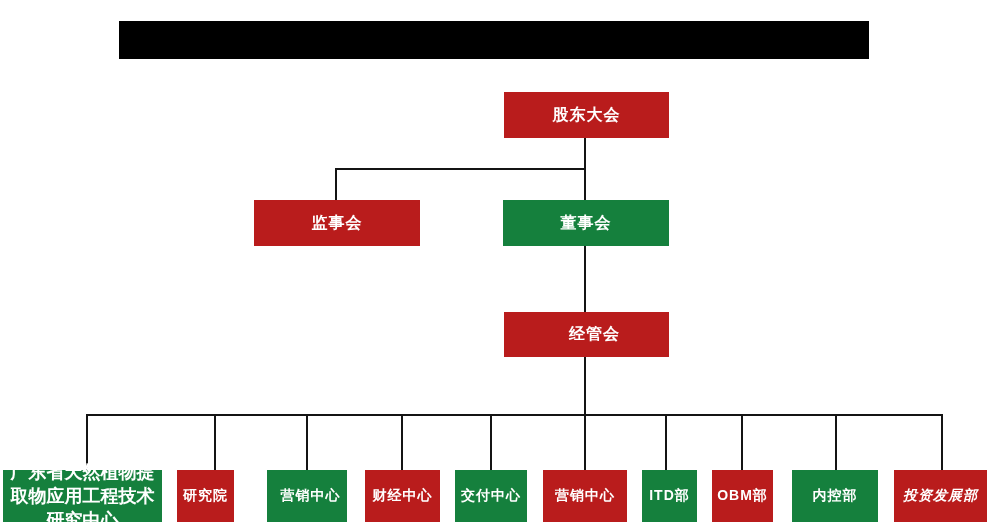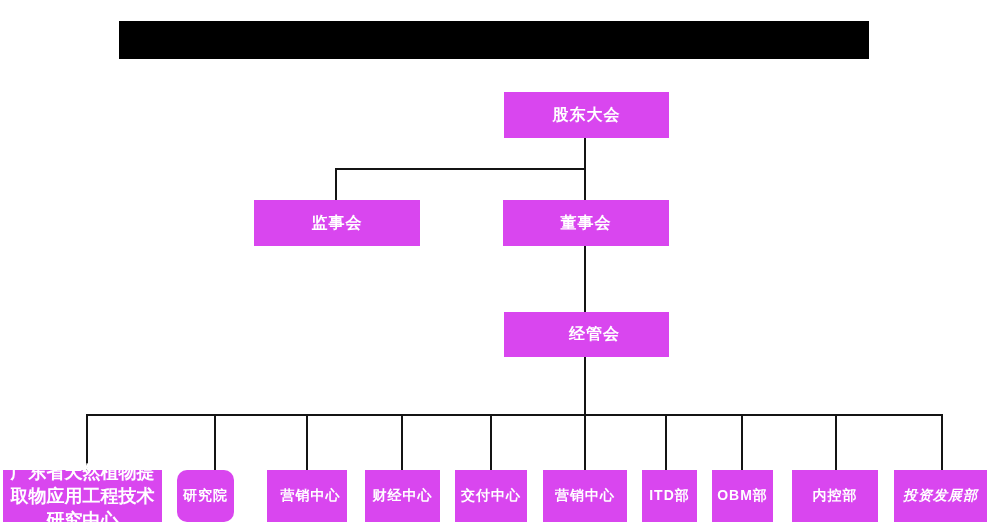--- a/index.html
+++ b/index.html
@@ -20,22 +20,22 @@
 
   .node {
     position: absolute;
     display: flex; align-items: center; justify-content: center;
     color: #ffffff;
     font-weight: bold;
     text-align: center;
     box-sizing: border-box;
     letter-spacing: 1px;
   }
-  .dark  { background: #d946ef; }
-  .light { background: #d946ef; }
+  .dark  { background: #b91c1c; }
+  .light { background: #15803d; }
 
   .lv1 { font-size: 16px; }
   .dept { top: 470px; height: 52px; font-size: 14px; }
   .dept-long { font-size: 18px; line-height: 1.35; padding: 0 5px; letter-spacing: 0; }
 
   .line { position: absolute; background: #141414; }
   .vline { width: 2px; }
   .hline { height: 2px; }
 </style>
 </head>
@@ -73,21 +73,21 @@
     <span>董事会</span>
   </div>
 
   <div class="node dark lv1" style="left:504px; top:312px; width:165px; height:45px;padding-left:16px;">
     <span>经管会</span>
   </div>
 
   <div class="node light dept dept-long" style="left:3px; width:159px;">
     <span>广东省天然植物提取物应用工程技术研究中心</span>
   </div>
-  <div class="node dark dept" style="left:177px; width:57px;border-radius:10px;">
+  <div class="node dark dept" style="left:177px; width:57px;">
     <span>研究院</span>
   </div>
   <div class="node light dept" style="left:267px; width:80px;padding-left:7px;">
     <span>营销中心</span>
   </div>
   <div class="node dark dept" style="left:365px; width:75px;">
     <span>财经中心</span>
   </div>
   <div class="node light dept" style="left:455px; width:72px;">
     <span>交付中心</span>

